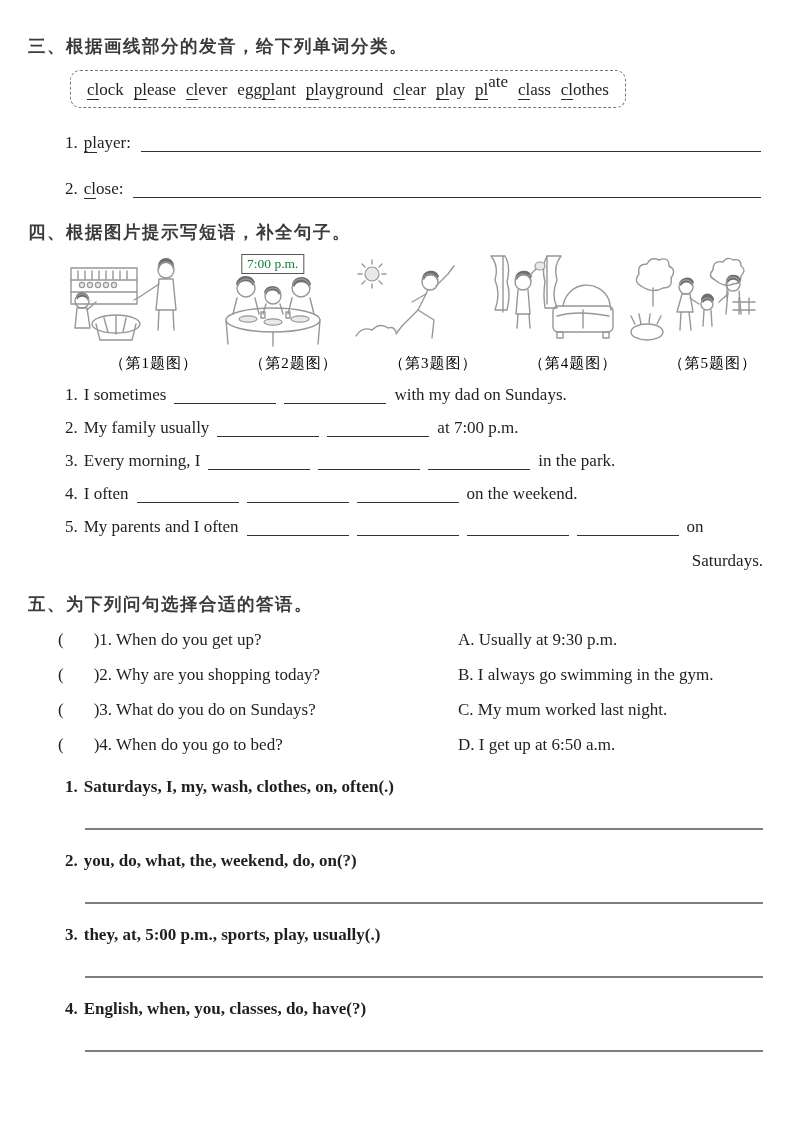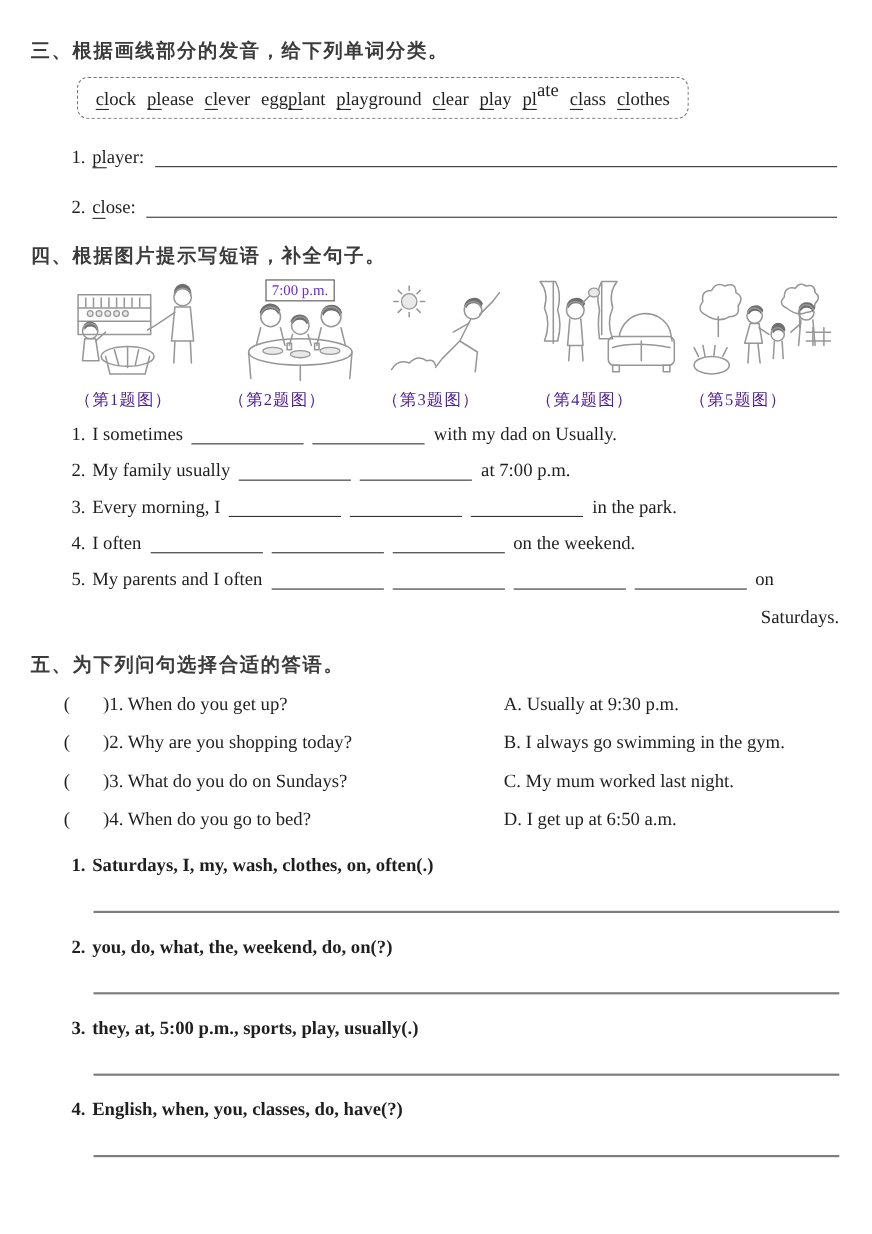--- a/index.html
+++ b/index.html
@@ -26,23 +26,23 @@
   .fill-line { flex:1; border-bottom:1.2px solid #333; height:18px; margin:0 2px 2px 10px; }
   
   .sec4-title { margin-top:20px; }
   .pics-row { margin:10px 0 0 40px; width:689px; display:flex; justify-content:space-between; }
   .pic-cell { width:130px; }
   .pic-box { position:relative; width:130px; height:94px; }
   .pic-box svg { display:block; }
   .time-label {
     position:absolute; top:0; left:50%; transform:translateX(-50%);
     border:1.2px solid #555; background:#fff; padding:0 5px; white-space:nowrap;
-    font-size:13.5px; line-height:18px; color:#6d28d9;
+    font-size:13.5px; line-height:18px; color:#15803d;
   }
-  .pic-caption { text-align:left; font-size:15px; color:#4c1d95; margin-top:6px; letter-spacing:1px; }
+  .pic-caption { text-align:right; font-size:15px; color:#000000; margin-top:6px; letter-spacing:1px; }
   
   .sentence { margin:11px 0 0 37px; display:flex; align-items:flex-end; line-height:22px; white-space:nowrap; }
   .sentence .num { margin-right:6px; }
   .sentence .seg { margin-right:8px; }
   .blank { display:inline-block; width:102px; border-bottom:1.2px solid #333; height:16px; margin:0 8px 2px 0; }
   .sentence-cont { margin:12px 0 0 57px; line-height:22px;text-align:right; }
   
   .sec5-title { margin-top:20px; }
   .match-row { margin:13px 0 0 30px; display:flex; align-items:baseline; line-height:22px; }
   .q-area { flex:0 0 400px; display:flex; align-items:baseline; white-space:nowrap; }
@@ -235,21 +235,21 @@
       </div>
       <div class="pic-caption">（第5题图）</div>
     </div>
   </div>
 
   <div class="sentence">
     <span class="num">1.</span>
     <span class="seg">I sometimes</span>
     <span class="blank"></span>
       <span class="blank"></span>
-    <span class="seg">with my dad on Usually.</span>
+    <span class="seg">with my dad on Sundays.</span>
   </div>
   <div class="sentence">
     <span class="num">2.</span>
     <span class="seg">My family usually</span>
     <span class="blank"></span>
       <span class="blank"></span>
     <span class="seg">at 7:00 p.m.</span>
   </div>
   <div class="sentence">
     <span class="num">3.</span>

